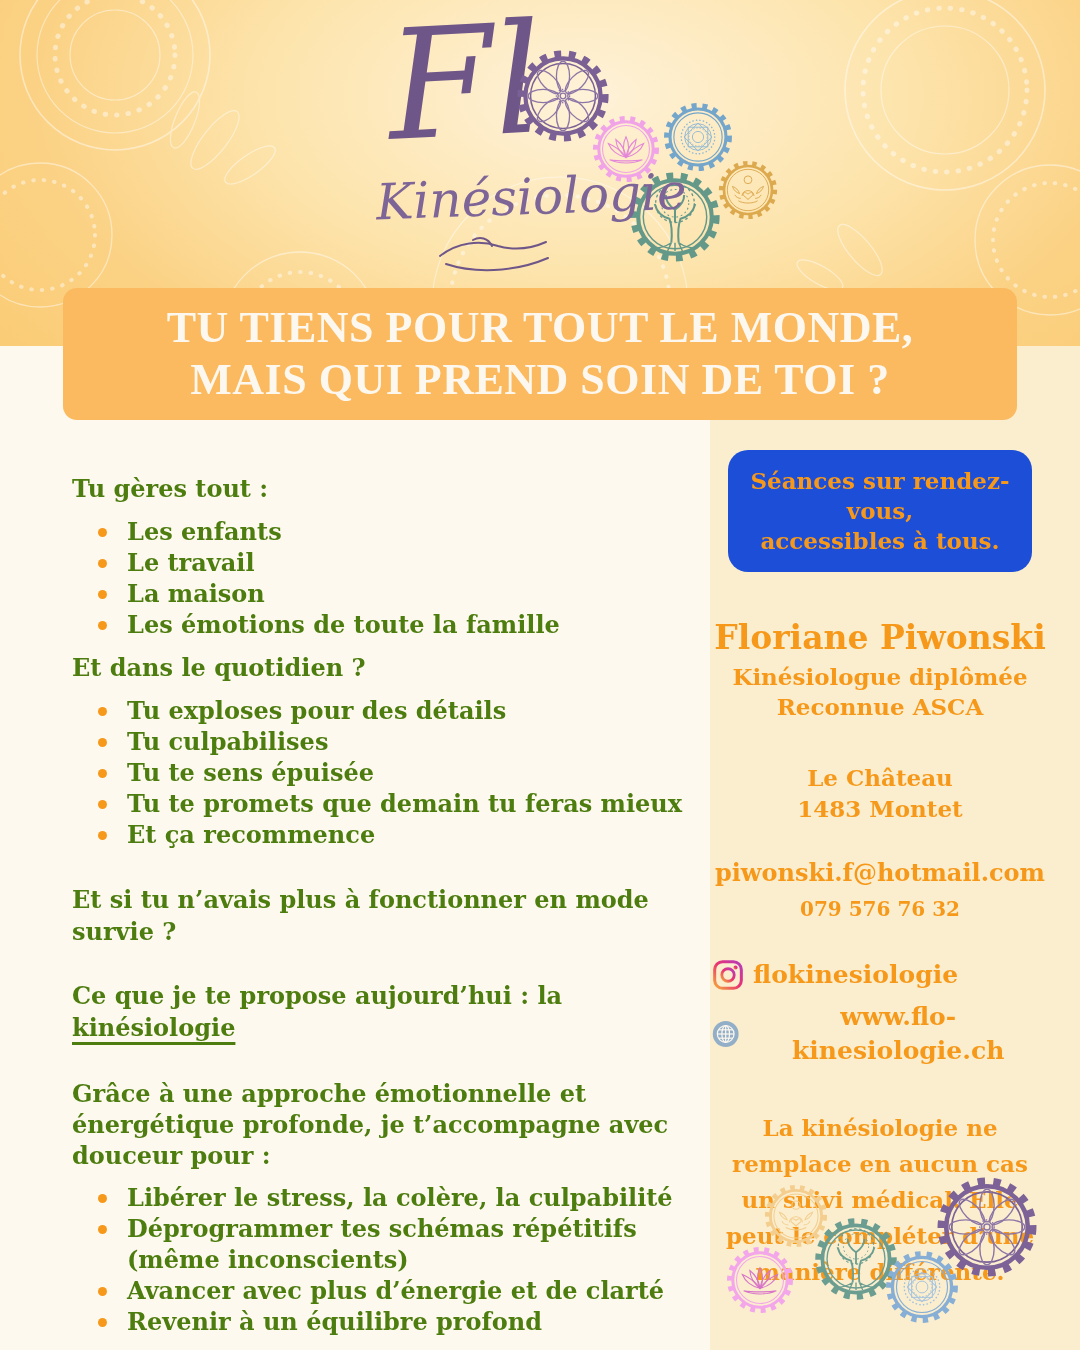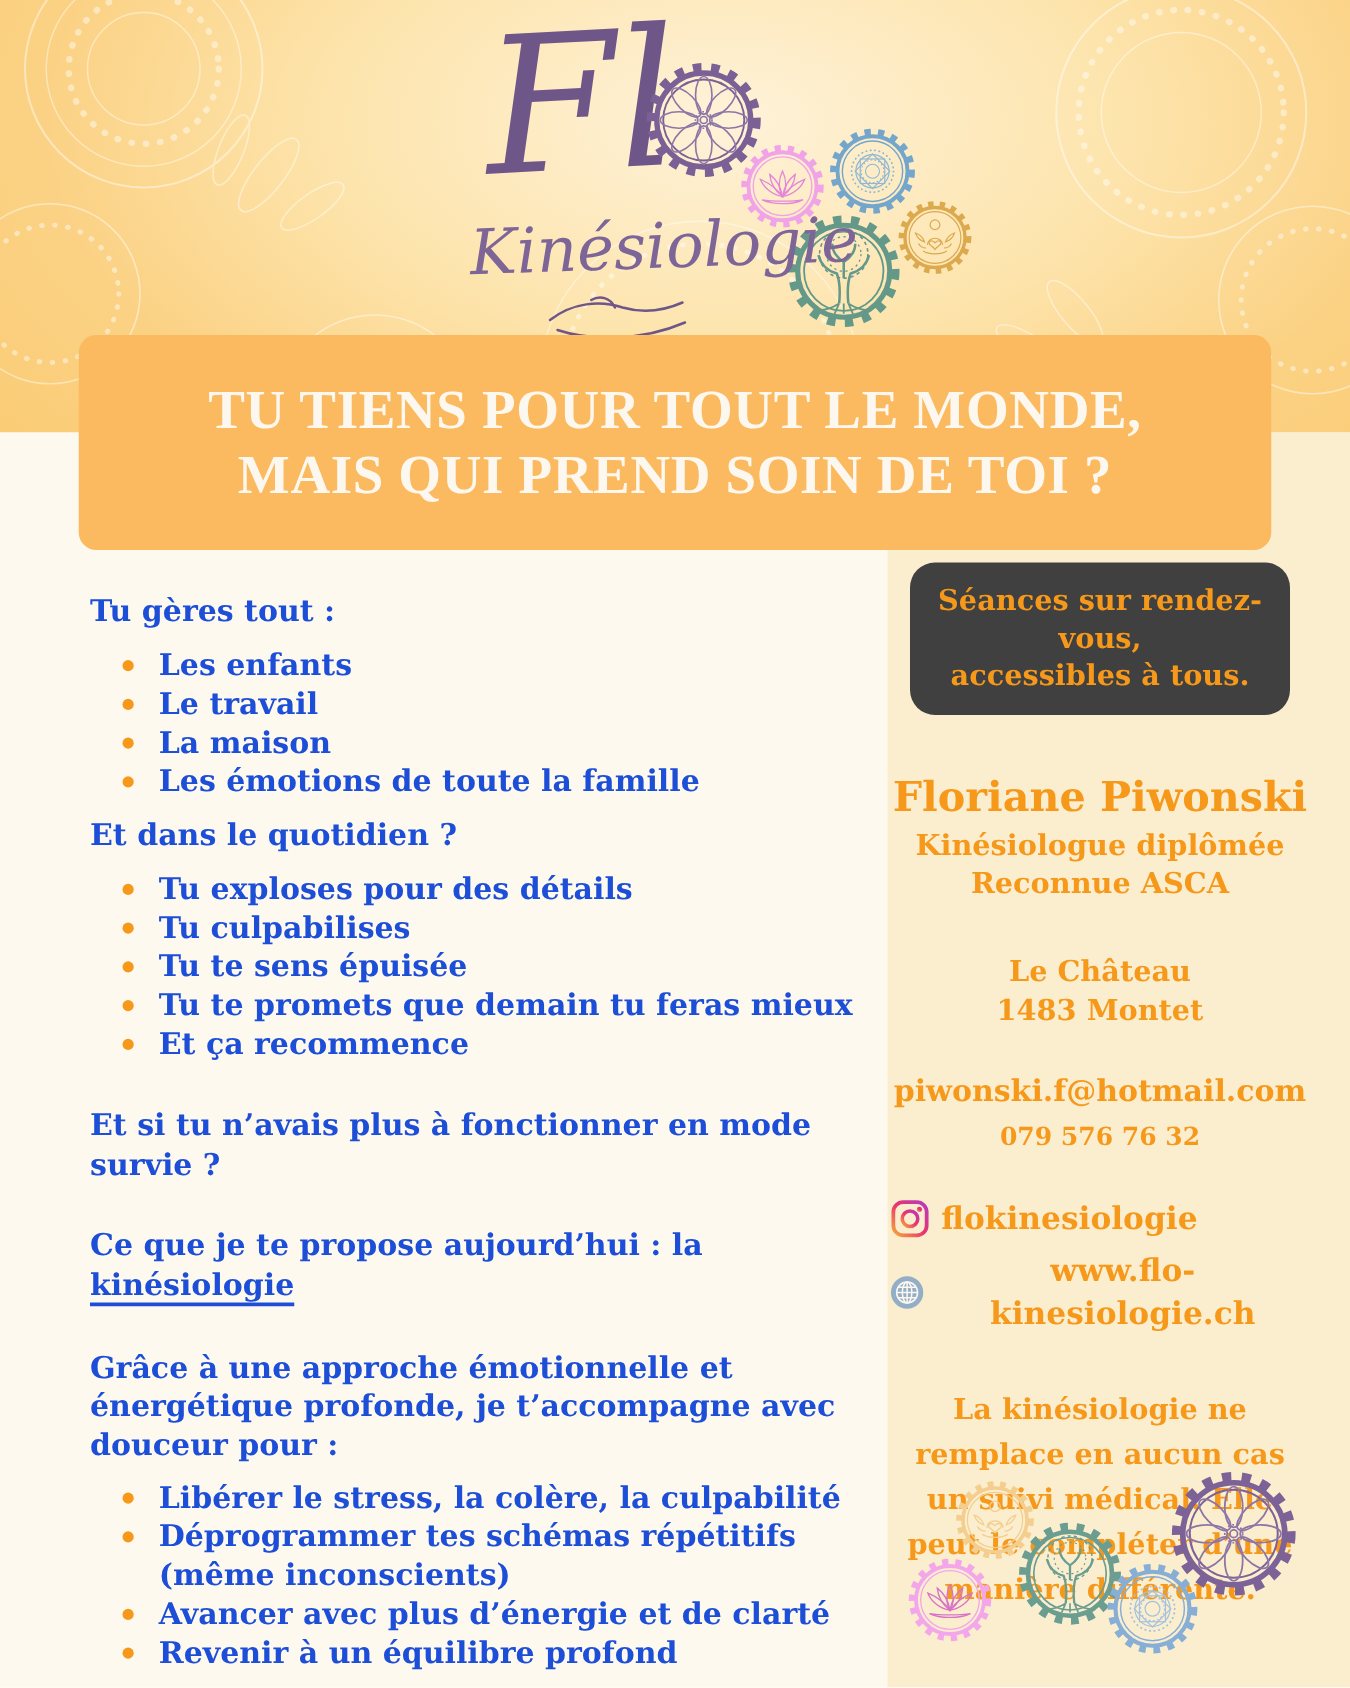--- a/index.html
+++ b/index.html
@@ -8,52 +8,52 @@
 
   
   .band-top{position:absolute;left:0;top:0;width:1080px;height:346px;
     background:radial-gradient(ellipse 760px 420px at 54% 28%,
       #FEF2D9 0%, #FDE4AC 42%, #FBD285 72%, #FACB74 100%);}
   .lace{position:absolute;left:0;top:0;}
   .bg-left{position:absolute;left:0;top:346px;width:710px;height:1004px;background:#FEF9EE;}
   .bg-right{position:absolute;left:710px;top:346px;width:370px;height:1004px;background:#FBEECF;}
 
   
-  .banner{position:absolute;left:63px;top:268px;width:954px;height:172px;
+  .banner{position:absolute;left:63px;top:288px;width:954px;height:132px;
     background:#FBBA5F;border-radius:14px;display:flex;flex-direction:column;
     justify-content:center;align-items:center;}
   .banner div{font-family:"Liberation Serif",serif;font-weight:700;
     font-size:44px;line-height:52px;color:#FDF8EF;letter-spacing:.5px;}
 
   
   .brand-fl{position:absolute;left:388px;top:-6px;font-style:italic;font-weight:400;
     font-size:152px;color:#6F5689;transform:rotate(-3deg);}
   .brand-sub{position:absolute;left:376px;top:168px;font-style:italic;font-weight:400;
     font-size:50px;color:#7E6597;transform:rotate(-2deg);}
   .gear{position:absolute;}
   .hand{position:absolute;left:428px;top:214px;}
 
   
-  .left-col{position:absolute;left:72px;top:472px;width:640px;color:#1d4ed8;
+  .left-col{position:absolute;left:72px;top:472px;width:640px;color:#4d7c0f;
     font-weight:700;font-size:24px;}
   .left-col .sec-title{line-height:33px;margin:0 0 3px 0;white-space:pre-wrap;}
   .blist{list-style:none;margin:11px;padding:0;}
   .blist li{position:relative;padding-left:44px;line-height:31px;white-space:pre-wrap;}
   .blist li::before{content:"";position:absolute;left:15px;top:12px;width:9px;height:9px;
     border-radius:50%;background:#F6991B;}
   .gap-sec{margin-top:27px;}
   .question{margin:34px 0 0 0;line-height:32px;white-space:pre-wrap;}
   .proposal{margin:32px 0 0 0;line-height:32px;white-space:pre-wrap;}
   .proposal .hl{text-decoration:underline;text-decoration-thickness:3px;text-underline-offset:6px;}
   .approach{margin:34px 0 0 0;line-height:31px;white-space:pre-wrap;}
 
   
   .right-col{position:absolute;left:712px;top:450px;width:336px;text-align:center;
     color:#F6991B;font-weight:700;}
-  .appointment-card{width:276px;margin:0 auto;background:#404040;border-radius:20px;
+  .appointment-card{width:276px;margin:0 auto;background:#1d4ed8;border-radius:20px;
     padding:16px 14px;font-size:23px;line-height:30px;}
   .person-name{margin-top:46px;font-size:33px;line-height:40px;}
   .person-title{margin-top:4px;font-size:23px;line-height:30px;}
   .address{margin-top:40px;font-size:23px;line-height:31px;}
   .email{margin-top:34px;font-size:24px;line-height:30px;}
   .phone{margin-top:6px;font-size:20px;line-height:30px;}
   .social{margin-top:34px;}
   .social-row{display:flex;justify-content:flex-start;align-items:center;gap:9px;
     font-size:25px;line-height:34px;}
   .social-row + .social-row{margin-top:8px;}

